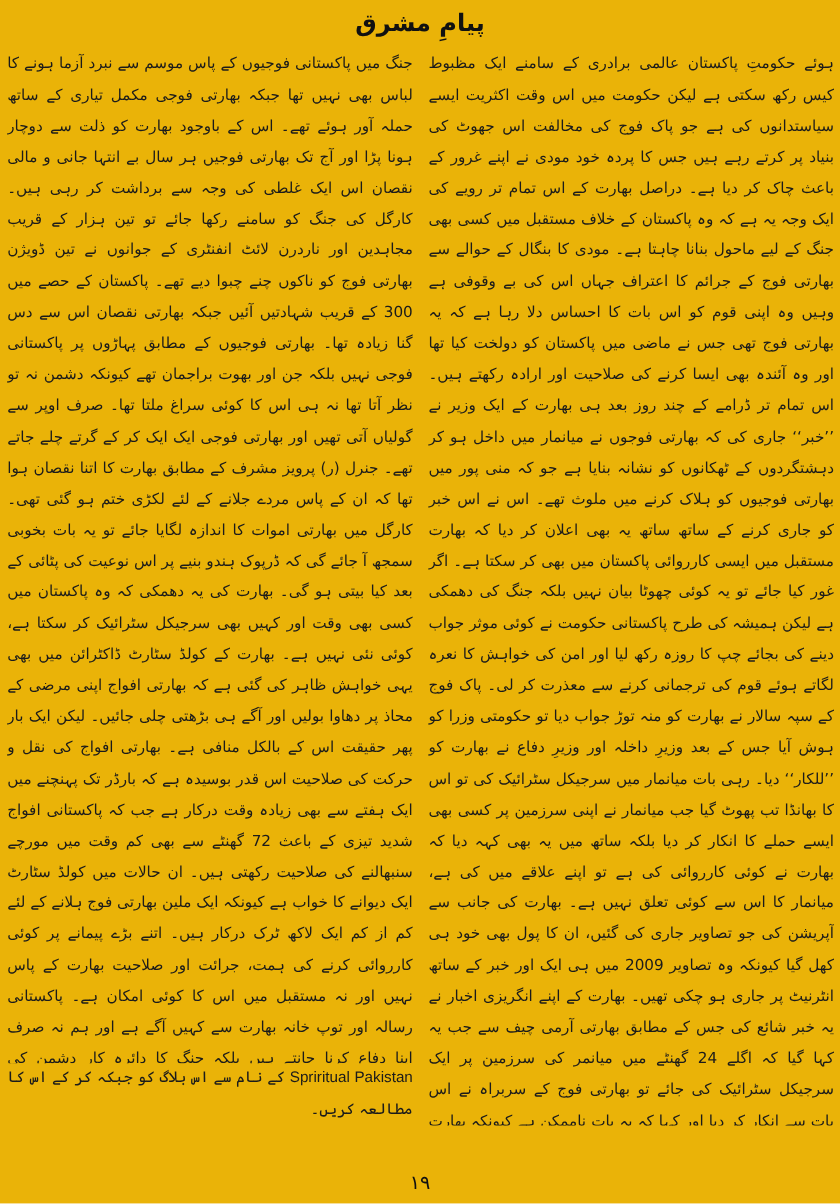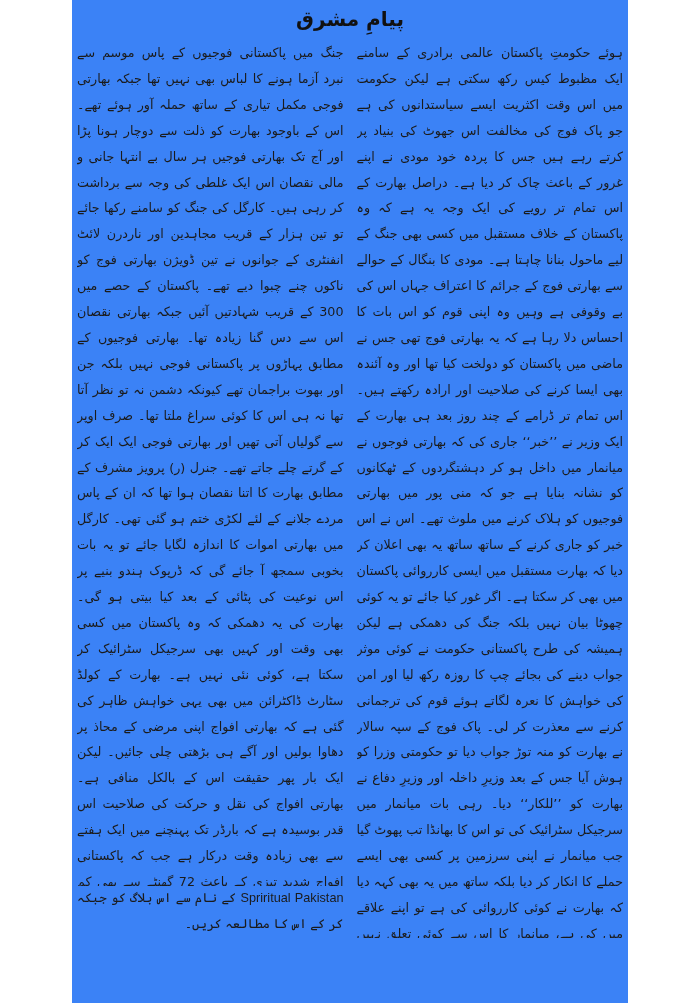--- a/index.html
+++ b/index.html
@@ -2,24 +2,24 @@
 <html lang="ur" dir="rtl"><head>
 <meta charset="utf-8">
 <style>
   html, body {
     margin: 0;
     padding: 0;
     background: #ffffff;
   }
   .page {
     position: relative;
-    width: 556px;
+    width: 700px;
     height: 1003px;
     margin: 0 auto;
-    background: #3b82f6;
+    background: #eab308;
     color: #1b1b1b;
     font-family: "DejaVu Sans", sans-serif;
     overflow: hidden;
     display: flex;
     flex-direction: column;
   }
   .title {
     margin: 0;
     padding: 7px 0 3px;
     text-align: center;
@@ -81,14 +81,15 @@
       <div class="col-flow">ہوئے حکومتِ پاکستان عالمی برادری کے سامنے ایک مظبوط کیس رکھ سکتی ہے لیکن حکومت میں اس وقت اکثریت ایسے سیاستدانوں کی ہے جو پاک فوج کی مخالفت اس جھوٹ کی بنیاد پر کرتے رہے ہیں جس کا پردہ خود مودی نے اپنے غرور کے باعث چاک کر دیا ہے۔ دراصل بھارت کے اس تمام تر رویے کی ایک وجہ یہ ہے کہ وہ پاکستان کے خلاف مستقبل میں کسی بھی جنگ کے لیے ماحول بنانا چاہتا ہے۔ مودی کا بنگال کے حوالے سے بھارتی فوج کے جرائم کا اعتراف جہاں اس کی بے وقوفی ہے وہیں وہ اپنی قوم کو اس بات کا احساس دلا رہا ہے کہ یہ بھارتی فوج تھی جس نے ماضی میں پاکستان کو دولخت کیا تھا اور وہ آئندہ بھی ایسا کرنے کی صلاحیت اور ارادہ رکھتے ہیں۔ اس تمام تر ڈرامے کے چند روز بعد ہی بھارت کے ایک وزیر نے ’’خبر‘‘ جاری کی کہ بھارتی فوجوں نے میانمار میں داخل ہو کر دہشتگردوں کے ٹھکانوں کو نشانہ بنایا ہے جو کہ منی پور میں بھارتی فوجیوں کو ہلاک کرنے میں ملوث تھے۔ اس نے اس خبر کو جاری کرنے کے ساتھ ساتھ یہ بھی اعلان کر دیا کہ بھارت مستقبل میں ایسی کارروائی پاکستان میں بھی کر سکتا ہے۔ اگر غور کیا جائے تو یہ کوئی چھوٹا بیان نہیں بلکہ جنگ کی دھمکی ہے لیکن ہمیشہ کی طرح پاکستانی حکومت نے کوئی موثر جواب دینے کی بجائے چپ کا روزہ رکھ لیا اور امن کی خواہش کا نعرہ لگاتے ہوئے قوم کی ترجمانی کرنے سے معذرت کر لی۔ پاک فوج کے سپہ سالار نے بھارت کو منہ توڑ جواب دیا تو حکومتی وزرا کو ہوش آیا جس کے بعد وزیرِ داخلہ اور وزیرِ دفاع نے بھارت کو ’’للکار‘‘ دیا۔ رہی بات میانمار میں سرجیکل سٹرائیک کی تو اس کا بھانڈا تب پھوٹ گیا جب میانمار نے اپنی سرزمین پر کسی بھی ایسے حملے کا انکار کر دیا بلکہ ساتھ میں یہ بھی کہہ دیا کہ بھارت نے کوئی کارروائی کی ہے تو اپنے علاقے میں کی ہے، میانمار کا اس سے کوئی تعلق نہیں ہے۔ بھارت کی جانب سے آپریشن کی جو تصاویر جاری کی گئیں، ان کا پول بھی خود ہی کھل گیا کیونکہ وہ تصاویر 2009 میں ہی ایک اور خبر کے ساتھ انٹرنیٹ پر جاری ہو چکی تھیں۔ بھارت کے اپنے انگریزی اخبار نے یہ خبر شائع کی جس کے مطابق بھارتی آرمی چیف سے جب یہ کہا گیا کہ اگلے 24 گھنٹے میں میانمر کی سرزمین پر ایک سرجیکل سٹرائیک کی جائے تو بھارتی فوج کے سربراہ نے اس بات سے انکار کر دیا اور کہا کہ یہ بات ناممکن ہے کیونکہ بھارت کے پاس اتنی صلاحیت نہیں ہے کہ وہ اتنی کم مدت میں یہ آپریشن سرانجام دے۔ ان تمام تر باتوں سے اس نام نہاد آپریشن کی حقیقت اور بھارتی افواج کی چابک دستی کا پول با آسانی کھولا جا سکتا ہے۔ 1971 میں تمام تر حالات ساز گار ہونے کے بعد پاکستان کے ایک حصے کو توڑنے والے بھارت کو اس کے بعد تمام تر لڑائیوں میں شکست کا منہ دیکھنا پڑا ہے۔ سیاچن پر بھارتی حملے کو پاکستانی افواج نے جس طرح سے روکا اس کی مثال دنیا میں اور کہیں نہیں ملتی۔ اس قدر سخت ماحول میں پاکستانی فوجیوں نے آؤ دیکھا نہ تاؤ وطنِ عزیز کے دفاع کے لئے دیوانہ وار شمولیت کر کے دشمن کی پیش قدمی کو روکا۔ اس</div>
     </div>
 
     <div class="col">
       <div class="col-flow">جنگ میں پاکستانی فوجیوں کے پاس موسم سے نبرد آزما ہونے کا لباس بھی نہیں تھا جبکہ بھارتی فوجی مکمل تیاری کے ساتھ حملہ آور ہوئے تھے۔ اس کے باوجود بھارت کو ذلت سے دوچار ہونا پڑا اور آج تک بھارتی فوجیں ہر سال بے انتہا جانی و مالی نقصان اس ایک غلطی کی وجہ سے برداشت کر رہی ہیں۔ کارگل کی جنگ کو سامنے رکھا جائے تو تین ہزار کے قریب مجاہدین اور ناردرن لائٹ انفنٹری کے جوانوں نے تین ڈویژن بھارتی فوج کو ناکوں چنے چبوا دیے تھے۔ پاکستان کے حصے میں 300 کے قریب شہادتیں آئیں جبکہ بھارتی نقصان اس سے دس گنا زیادہ تھا۔ بھارتی فوجیوں کے مطابق پہاڑوں پر پاکستانی فوجی نہیں بلکہ جن اور بھوت براجمان تھے کیونکہ دشمن نہ تو نظر آتا تھا نہ ہی اس کا کوئی سراغ ملتا تھا۔ صرف اوپر سے گولیاں آتی تھیں اور بھارتی فوجی ایک ایک کر کے گرتے چلے جاتے تھے۔ جنرل (ر) پرویز مشرف کے مطابق بھارت کا اتنا نقصان ہوا تھا کہ ان کے پاس مردے جلانے کے لئے لکڑی ختم ہو گئی تھی۔ کارگل میں بھارتی اموات کا اندازہ لگایا جائے تو یہ بات بخوبی سمجھ آ جائے گی کہ ڈرپوک ہندو بنیے پر اس نوعیت کی پٹائی کے بعد کیا بیتی ہو گی۔ بھارت کی یہ دھمکی کہ وہ پاکستان میں کسی بھی وقت اور کہیں بھی سرجیکل سٹرائیک کر سکتا ہے، کوئی نئی نہیں ہے۔ بھارت کے کولڈ سٹارٹ ڈاکٹرائن میں بھی یہی خواہش ظاہر کی گئی ہے کہ بھارتی افواج اپنی مرضی کے محاذ پر دھاوا بولیں اور آگے ہی بڑھتی چلی جائیں۔ لیکن ایک بار پھر حقیقت اس کے بالکل منافی ہے۔ بھارتی افواج کی نقل و حرکت کی صلاحیت اس قدر بوسیدہ ہے کہ بارڈر تک پہنچنے میں ایک ہفتے سے بھی زیادہ وقت درکار ہے جب کہ پاکستانی افواج شدید تیزی کے باعث 72 گھنٹے سے بھی کم وقت میں مورچے سنبھالنے کی صلاحیت رکھتی ہیں۔ ان حالات میں کولڈ سٹارٹ ایک دیوانے کا خواب ہے کیونکہ ایک ملین بھارتی فوج ہلانے کے لئے کم از کم ایک لاکھ ٹرک درکار ہیں۔ اتنے بڑے پیمانے پر کوئی کارروائی کرنے کی ہمت، جرائت اور صلاحیت بھارت کے پاس نہیں اور نہ مستقبل میں اس کا کوئی امکان ہے۔ پاکستانی رسالہ اور توپ خانہ بھارت سے کہیں آگے ہے اور ہم نہ صرف اپنا دفاع کرنا جانتے ہیں بلکہ جنگ کا دائرہ کار دشمن کی سرزمین میں منتقل کرنا بھی ہمارے بائیں ہاتھ کا کھیل ہے۔ ایک بات واضح ہے کہ مستقبل میں کسی بھی پاک بھارت جنگ میں پاکستان کا کم از کم ہدف بھی کشمیر اور پنجاب ہو گا۔ اگر اللہ نے چاہا تو نبی کریم صلی اللہ علیہ وسلم کی حدیث کی پیروی میں پاکستانی فوجیں ہند پر چڑھ دوڑ سکتی ہیں۔ ستمبر 1965 کی جنگ کے غیر معمولی واقعات پوری دنیا کے سامنے ہیں۔ لکھنے والوں نے اس جنگ کی عجیب داستانیں لکھی ہیں۔ انٹرنیٹ پر اس حوالے سے ایک مکمل بلاگ موجود ہے جس میں ان واقعات کی غیر معمولی حیثیت پر روشنی ڈالی گئی ہے۔ قارئین</div>
       <div class="col-lastline latin">Spriritual Pakistan کے نام سے اس بلاگ کو جبکہ کر کے اس کا مطالعہ کریں۔</div>
     </div>
 
   </div>
 
+  <div class="footer">۱۹</div>
 
 </div>
 
 </body></html>

